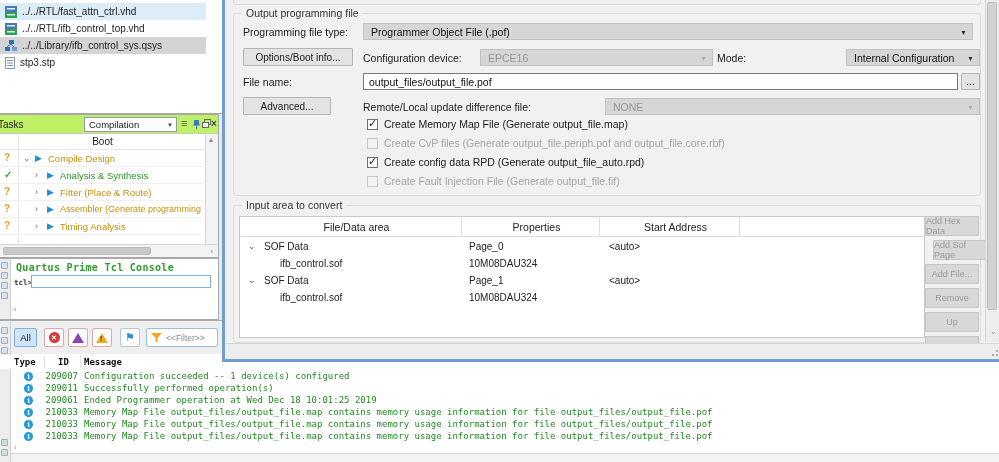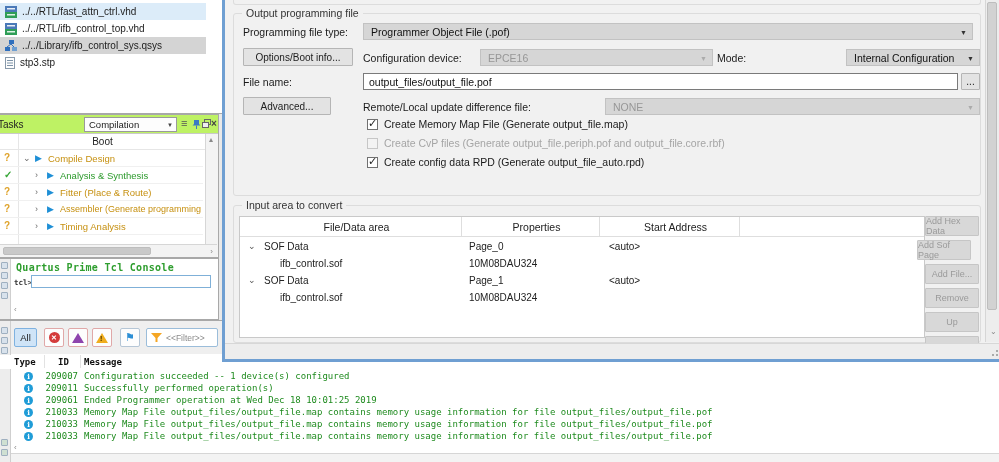--- a/index.html
+++ b/index.html
@@ -315,20 +315,24 @@
       <span>Create Memory Map File (Generate output_file.map)</span>
     </div>
     <div class="cbrow cb-dis" style="top:136px;">
       <span class="cbx off"></span>
       <span>Create CvP files (Generate output_file.periph.pof and output_file.core.rbf)</span>
     </div>
     <div class="cbrow cb-en" style="top:155px;">
       <span class="cbx checked"></span>
       <span>Create config data RPD (Generate output_file_auto.rpd)</span>
     </div>
+    <div class="cbrow cb-dis" style="top:174px;">
+      <span class="cbx off"></span>
+      <span>Create Fault Injection File (Generate output_file.fif)</span>
+    </div>
 
     <div class="group" style="left:8px;top:205px;width:748px;height:138px;">
       <span class="gtitle">Input area to convert</span>
     </div>
     <div class="ftable" style="left:14px;top:216px;width:686px;height:122px;">
       <div class="fth" style="left:0;width:222px;">File/Data area</div>
       <div class="fth" style="left:222px;width:138px;">Properties</div>
       <div class="fth" style="left:360px;width:140px;">Start Address</div>
       <div class="fth" style="left:500px;width:184px;border-right:none;"></div>
 
@@ -350,21 +354,21 @@
       </div>
       <div class="frow" style="top:72px;">
         <span class="c" style="left:40px;">ifb_control.sof</span>
         <span class="c" style="left:229px;">10M08DAU324</span>
       </div>
     </div>
 
     <div class="dbtn disabled" style="left:700px;top:216px;width:54px;height:20px;font-size:9px;">
         <span>Add Hex Data</span>
       </div>
-    <div class="dbtn disabled" style="left:692px;top:240px;width:54px;height:20px;font-size:9px;">
+    <div class="dbtn disabled" style="left:708px;top:240px;width:54px;height:20px;font-size:9px;">
         <span>Add Sof Page</span>
       </div>
     <div class="dbtn disabled" style="left:700px;top:264px;width:54px;height:20px;font-size:9px;">
         <span>Add File...</span>
       </div>
     <div class="dbtn disabled" style="left:700px;top:288px;width:54px;height:20px;font-size:9px;">
         <span>Remove</span>
       </div>
     <div class="dbtn disabled" style="left:700px;top:312px;width:54px;height:20px;font-size:9px;">
         <span>Up</span>

